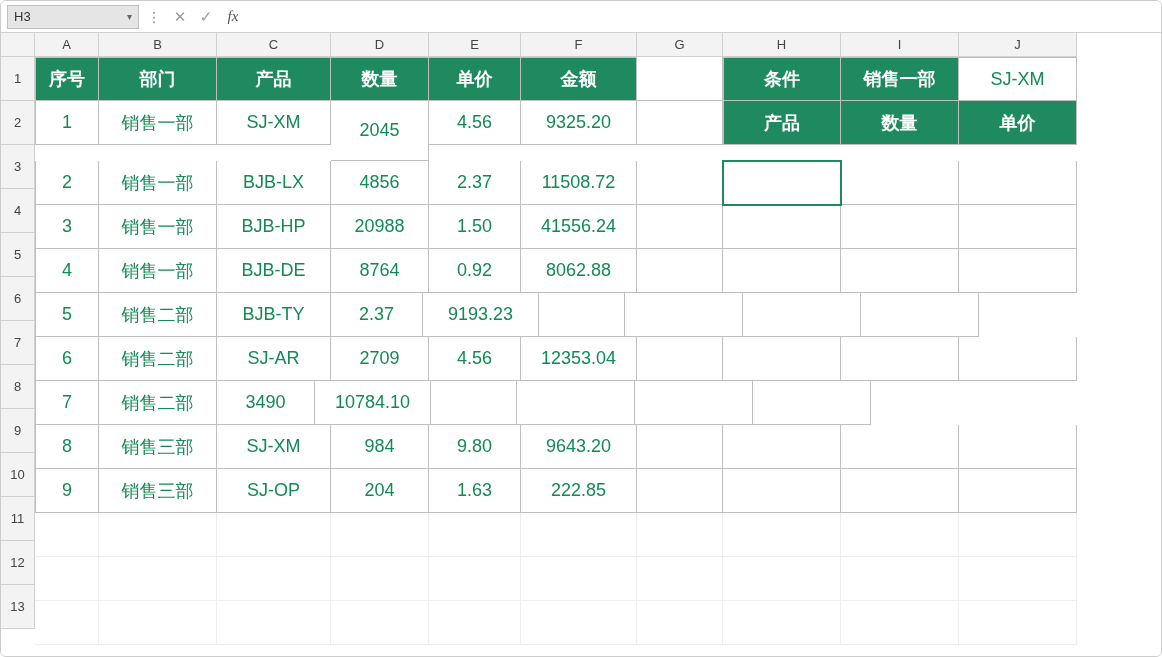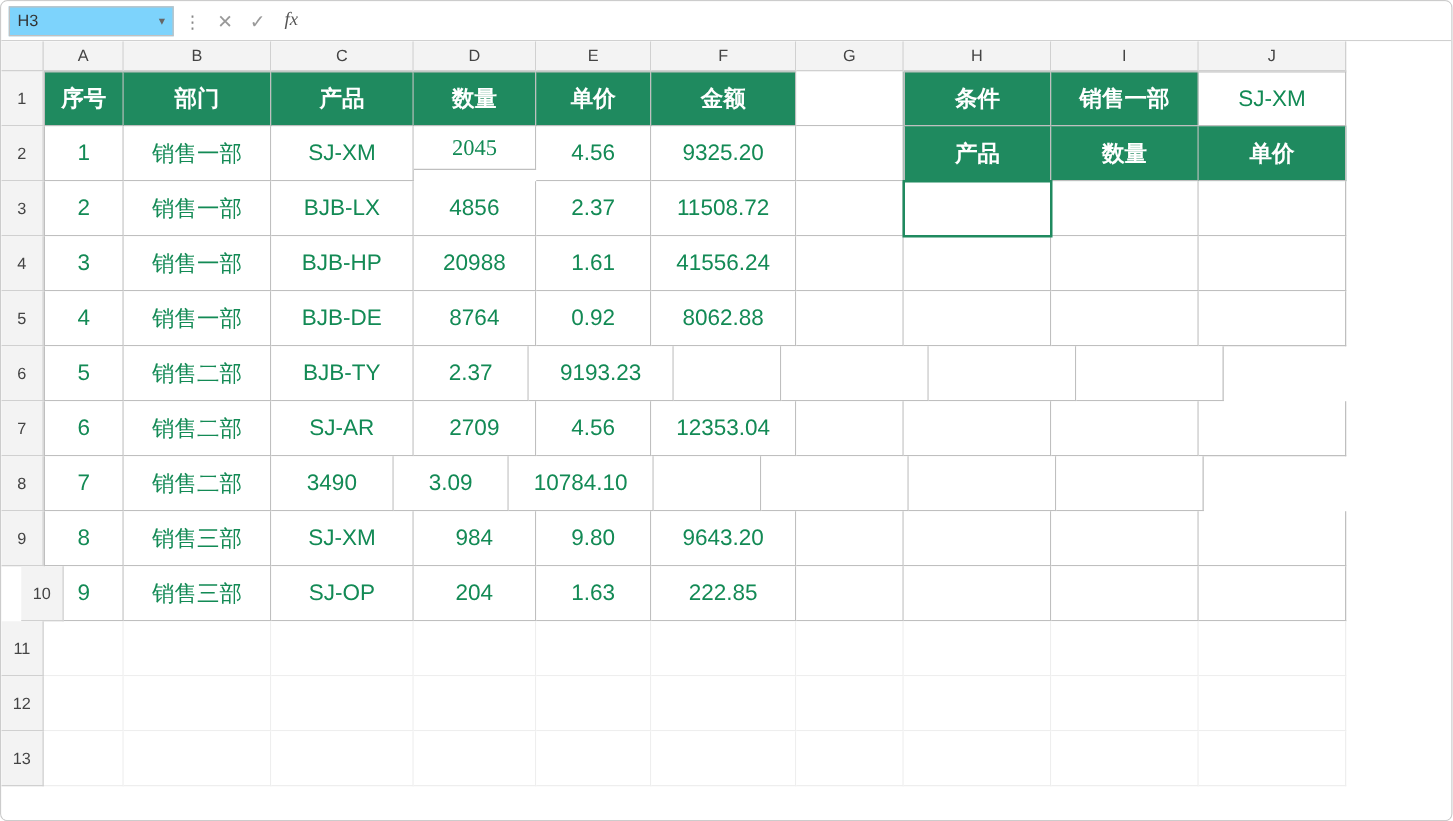--- a/index.html
+++ b/index.html
@@ -21,21 +21,21 @@
       padding: 2px 6px;
       gap: 4px;
     }
     .name-box {
       display: flex;
       align-items: center;
       justify-content: space-between;
       width: 132px;
       height: 24px;
       border: 1px solid #c0c0c0;
-      background: #7dd3fc;
+      background: #e5e5e5;
       padding: 0 6px;
       font-size: 13px;
       color: #333;
     }
     .name-box .chev {
       font-size: 10px;
       color: #666;
     }
     .dots {
       color: #888; font-size: 14px; padding: 0 4px;
@@ -179,21 +179,21 @@
   <div class="row-headers" id="rowHeaders">
       <div class="row-head" style="height: 44px;">1</div>
       <div class="row-head" style="height: 44px;">2</div>
       <div class="row-head" style="height: 44px;">3</div>
       <div class="row-head" style="height: 44px;">4</div>
       <div class="row-head" style="height: 44px;">5</div>
       <div class="row-head" style="height: 44px;">6</div>
       <div class="row-head" style="height: 44px;">7</div>
       <div class="row-head" style="height: 44px;">8</div>
       <div class="row-head" style="height: 44px;">9</div>
-      <div class="row-head" style="height: 44px; margin-left: 16px;">10</div>
+      <div class="row-head" style="height: 44px;">10</div>
       <div class="row-head" style="height: 44px;">11</div>
       <div class="row-head" style="height: 44px;">12</div>
       <div class="row-head" style="height: 44px;">13</div>
     </div>
   <div class="cells" id="cells">
       <div class="row tbl">
         <div class="cell hdr tblc" style="width: 64px; height: 44px; border-width: 1px; border-style: solid; border-color: rgb(191, 191, 191);">序号</div>
         <div class="cell hdr tblc" style="width: 118px; height: 44px; border-right: 1px solid rgb(191, 191, 191); border-bottom: 1px solid rgb(191, 191, 191); border-top: 1px solid rgb(191, 191, 191);">部门</div>
         <div class="cell hdr tblc" style="width: 114px; height: 44px; border-right: 1px solid rgb(191, 191, 191); border-bottom: 1px solid rgb(191, 191, 191); border-top: 1px solid rgb(191, 191, 191);">产品</div>
         <div class="cell hdr tblc" style="width: 98px; height: 44px; border-right: 1px solid rgb(191, 191, 191); border-bottom: 1px solid rgb(191, 191, 191); border-top: 1px solid rgb(191, 191, 191);">数量</div>
@@ -201,21 +201,21 @@
         <div class="cell hdr tblc" style="width: 116px; height: 44px; border-right: 1px solid rgb(191, 191, 191); border-bottom: 1px solid rgb(191, 191, 191); border-top: 1px solid rgb(191, 191, 191);">金额</div>
         <div class="cell" style="width: 86px; height: 44px;"></div>
         <div class="cell hdr" style="width: 118px; height: 44px; border-width: 1px; border-style: solid; border-color: rgb(191, 191, 191);">条件</div>
         <div class="cell hdr" style="width: 118px; height: 44px; border-right: 1px solid rgb(191, 191, 191); border-bottom: 1px solid rgb(191, 191, 191); border-top: 1px solid rgb(191, 191, 191);">销售一部</div>
         <div class="cell" style="width: 118px; height: 44px; border-right: 1px solid rgb(191, 191, 191); border-bottom: 1px solid rgb(191, 191, 191); border-top: 1px solid rgb(191, 191, 191);">SJ-XM</div>
       </div>
       <div class="row tbl">
         <div class="cell tblc" style="width: 64px; height: 44px; border-right: 1px solid rgb(191, 191, 191); border-bottom: 1px solid rgb(191, 191, 191); border-left: 1px solid rgb(191, 191, 191);">1</div>
         <div class="cell tblc" style="width: 118px; height: 44px; border-right: 1px solid rgb(191, 191, 191); border-bottom: 1px solid rgb(191, 191, 191);">销售一部</div>
         <div class="cell tblc" style="width: 114px; height: 44px; border-right: 1px solid rgb(191, 191, 191); border-bottom: 1px solid rgb(191, 191, 191);">SJ-XM</div>
-        <div class="cell tblc" style="width: 98px; height: 35px; border-right: 1px solid rgb(191, 191, 191); border-bottom: 1px solid rgb(191, 191, 191); font-family: Liberation Serif, serif;">2045</div>
+        <div class="cell tblc" style="width: 98px; height: 60px; border-right: 1px solid rgb(191, 191, 191); border-bottom: 1px solid rgb(191, 191, 191);">2045</div>
         <div class="cell tblc" style="width: 92px; height: 44px; border-right: 1px solid rgb(191, 191, 191); border-bottom: 1px solid rgb(191, 191, 191);">4.56</div>
         <div class="cell tblc" style="width: 116px; height: 44px; border-right: 1px solid rgb(191, 191, 191); border-bottom: 1px solid rgb(191, 191, 191);">9325.20</div>
         <div class="cell" style="width: 86px; height: 44px;"></div>
         <div class="cell hdr" style="width: 118px; height: 44px; border-right: 1px solid rgb(191, 191, 191); border-bottom: 1px solid rgb(191, 191, 191); border-left: 1px solid rgb(191, 191, 191);">产品</div>
         <div class="cell hdr" style="width: 118px; height: 44px; border-right: 1px solid rgb(191, 191, 191); border-bottom: 1px solid rgb(191, 191, 191);">数量</div>
         <div class="cell hdr" style="width: 118px; height: 44px; border-right: 1px solid rgb(191, 191, 191); border-bottom: 1px solid rgb(191, 191, 191);">单价</div>
       </div>
       <div class="row tbl">
         <div class="cell tblc" style="width: 64px; height: 44px; border-right: 1px solid rgb(191, 191, 191); border-bottom: 1px solid rgb(191, 191, 191); border-left: 1px solid rgb(191, 191, 191);">2</div>
         <div class="cell tblc" style="width: 118px; height: 44px; border-right: 1px solid rgb(191, 191, 191); border-bottom: 1px solid rgb(191, 191, 191);">销售一部</div>
@@ -226,21 +226,21 @@
         <div class="cell" style="width: 86px; height: 44px;"></div>
         <div class="cell active-cell" style="width: 118px; height: 44px; border-right: 1px solid rgb(191, 191, 191); border-bottom: 1px solid rgb(191, 191, 191); border-left: 1px solid rgb(191, 191, 191);"></div>
         <div class="cell" style="width: 118px; height: 44px; border-right: 1px solid rgb(191, 191, 191); border-bottom: 1px solid rgb(191, 191, 191);"></div>
         <div class="cell" style="width: 118px; height: 44px; border-right: 1px solid rgb(191, 191, 191); border-bottom: 1px solid rgb(191, 191, 191);"></div>
       </div>
       <div class="row tbl">
         <div class="cell tblc" style="width: 64px; height: 44px; border-right: 1px solid rgb(191, 191, 191); border-bottom: 1px solid rgb(191, 191, 191); border-left: 1px solid rgb(191, 191, 191);">3</div>
         <div class="cell tblc" style="width: 118px; height: 44px; border-right: 1px solid rgb(191, 191, 191); border-bottom: 1px solid rgb(191, 191, 191);">销售一部</div>
         <div class="cell tblc" style="width: 114px; height: 44px; border-right: 1px solid rgb(191, 191, 191); border-bottom: 1px solid rgb(191, 191, 191);">BJB-HP</div>
         <div class="cell tblc" style="width: 98px; height: 44px; border-right: 1px solid rgb(191, 191, 191); border-bottom: 1px solid rgb(191, 191, 191);">20988</div>
-        <div class="cell tblc" style="width: 92px; height: 44px; border-right: 1px solid rgb(191, 191, 191); border-bottom: 1px solid rgb(191, 191, 191);">1.61</div>
+        <div class="cell tblc" style="width: 92px; height: 44px; border-right: 1px solid rgb(191, 191, 191); border-bottom: 1px solid rgb(191, 191, 191);">1.50</div>
         <div class="cell tblc" style="width: 116px; height: 44px; border-right: 1px solid rgb(191, 191, 191); border-bottom: 1px solid rgb(191, 191, 191);">41556.24</div>
         <div class="cell" style="width: 86px; height: 44px;"></div>
         <div class="cell" style="width: 118px; height: 44px;"></div>
         <div class="cell" style="width: 118px; height: 44px;"></div>
         <div class="cell" style="width: 118px; height: 44px;"></div>
       </div>
       <div class="row tbl">
         <div class="cell tblc" style="width: 64px; height: 44px; border-right: 1px solid rgb(191, 191, 191); border-bottom: 1px solid rgb(191, 191, 191); border-left: 1px solid rgb(191, 191, 191);">4</div>
         <div class="cell tblc" style="width: 118px; height: 44px; border-right: 1px solid rgb(191, 191, 191); border-bottom: 1px solid rgb(191, 191, 191);">销售一部</div>
         <div class="cell tblc" style="width: 114px; height: 44px; border-right: 1px solid rgb(191, 191, 191); border-bottom: 1px solid rgb(191, 191, 191);">BJB-DE</div>
@@ -272,21 +272,20 @@
         <div class="cell tblc" style="width: 116px; height: 44px; border-right: 1px solid rgb(191, 191, 191); border-bottom: 1px solid rgb(191, 191, 191);">12353.04</div>
         <div class="cell" style="width: 86px; height: 44px;"></div>
         <div class="cell" style="width: 118px; height: 44px;"></div>
         <div class="cell" style="width: 118px; height: 44px;"></div>
         <div class="cell" style="width: 118px; height: 44px;"></div>
       </div>
       <div class="row tbl">
         <div class="cell tblc" style="width: 64px; height: 44px; border-right: 1px solid rgb(191, 191, 191); border-bottom: 1px solid rgb(191, 191, 191); border-left: 1px solid rgb(191, 191, 191);">7</div>
         <div class="cell tblc" style="width: 118px; height: 44px; border-right: 1px solid rgb(191, 191, 191); border-bottom: 1px solid rgb(191, 191, 191);">销售二部</div>
         <div class="cell tblc" style="width: 98px; height: 44px; border-right: 1px solid rgb(191, 191, 191); border-bottom: 1px solid rgb(191, 191, 191);">3490</div>
-        <div class="cell tblc" style="width: 92px; height: 44px; border-right: 1px solid rgb(191, 191, 191); border-bottom: 1px solid rgb(191, 191, 191);">3.09</div>
         <div class="cell tblc" style="width: 116px; height: 44px; border-right: 1px solid rgb(191, 191, 191); border-bottom: 1px solid rgb(191, 191, 191);">10784.10</div>
         <div class="cell" style="width: 86px; height: 44px;"></div>
         <div class="cell" style="width: 118px; height: 44px;"></div>
         <div class="cell" style="width: 118px; height: 44px;"></div>
         <div class="cell" style="width: 118px; height: 44px;"></div>
       </div>
       <div class="row tbl">
         <div class="cell tblc" style="width: 64px; height: 44px; border-right: 1px solid rgb(191, 191, 191); border-bottom: 1px solid rgb(191, 191, 191); border-left: 1px solid rgb(191, 191, 191);">8</div>
         <div class="cell tblc" style="width: 118px; height: 44px; border-right: 1px solid rgb(191, 191, 191); border-bottom: 1px solid rgb(191, 191, 191);">销售三部</div>
         <div class="cell tblc" style="width: 114px; height: 44px; border-right: 1px solid rgb(191, 191, 191); border-bottom: 1px solid rgb(191, 191, 191);">SJ-XM</div>

